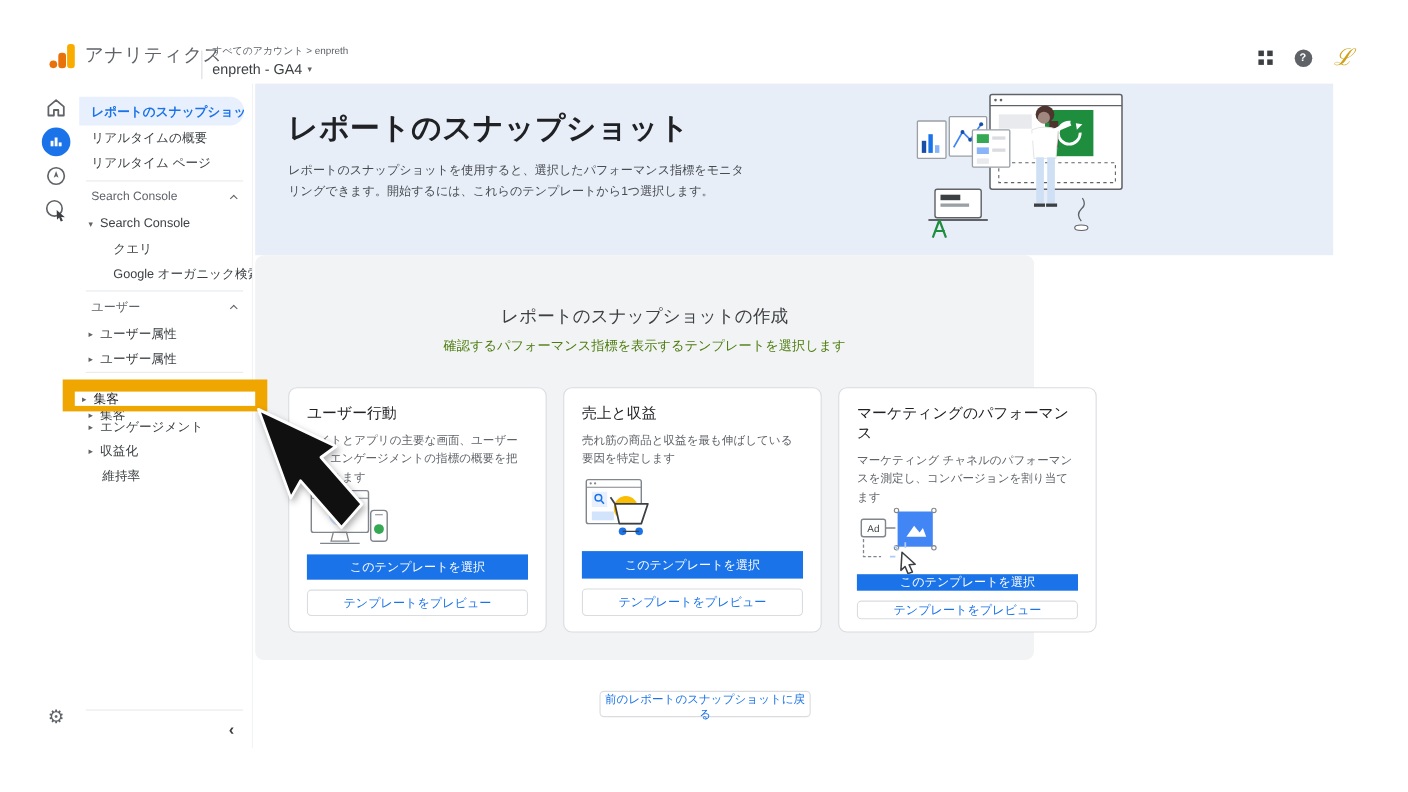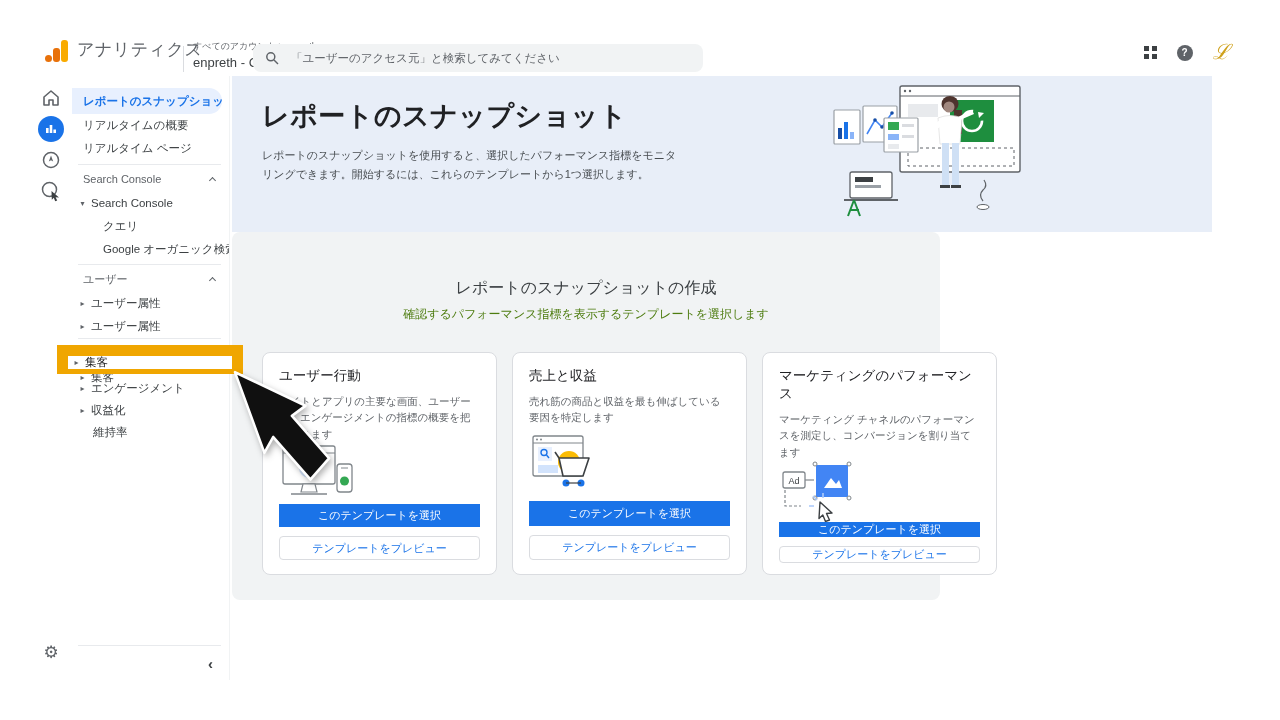--- a/index.html
+++ b/index.html
@@ -88,27 +88,20 @@
       </div>
       <span class="logo-text">アナリティクス</span>
     </div>
     <div class="hdr-vdiv"></div>
     <div class="acct-block">
       <div class="acct-path">すべてのアカウント &gt; enpreth</div>
       <div class="acct-prop">
         <span>enpreth - GA4</span>
         <span class="dd-arrow">▾</span>
       </div>
-    </div>
-    <div class="search-box">
-      <svg width="14" height="14" viewBox="0 0 14 14">
-        <circle cx="5.8" cy="5.8" r="4" fill="none" stroke="#5f6368" stroke-width="1.5"></circle>
-        <line x1="9" y1="9" x2="13" y2="13" stroke="#5f6368" stroke-width="1.5"></line>
-      </svg>
-      <span class="search-ph">「ユーザーのアクセス元」と検索してみてください</span>
     </div>
     <div class="topbar-right">
       <span class="apps-grid">
           <i></i>
           <i></i>
           <i></i>
           <i></i>
         </span>
       <span class="help-circle">?</span>
       <span class="avatar-l">ℒ</span>
@@ -322,20 +315,21 @@
               <line x1="35" y1="46" x2="30" y2="46"></line>
           </g>
           <path d="M41 42 L53 53 L47.5 53.5 L50.5 60 L46.5 61.5 L43.8 55 L40 58.5 Z" fill="#fff" stroke="#3c4043" stroke-width="1.4" stroke-linejoin="round"></path>
         </svg>
       </div>
       <button class="btn-select">このテンプレートを選択</button>
       <button class="btn-preview">テンプレートをプレビュー</button>
     </div>
   </div>
 
+  <button class="btn-back">前のレポートのスナップショットに戻る</button>
 
   <div class="annot-box"></div>
   <div class="annot-white"></div>
   <div class="annot-label">
     <span class="tri">▸</span>
     <span>集客</span>
   </div>
   <svg class="annot-arrow" width="100" height="114" viewBox="0 0 102 102" preserveAspectRatio="none">
     <polygon points="2,2 74,32 60,41 98,79 79,98 41,60 32,74" fill="#101010" stroke="#fff" stroke-width="2.5" stroke-linejoin="round"></polygon>
   </svg>

